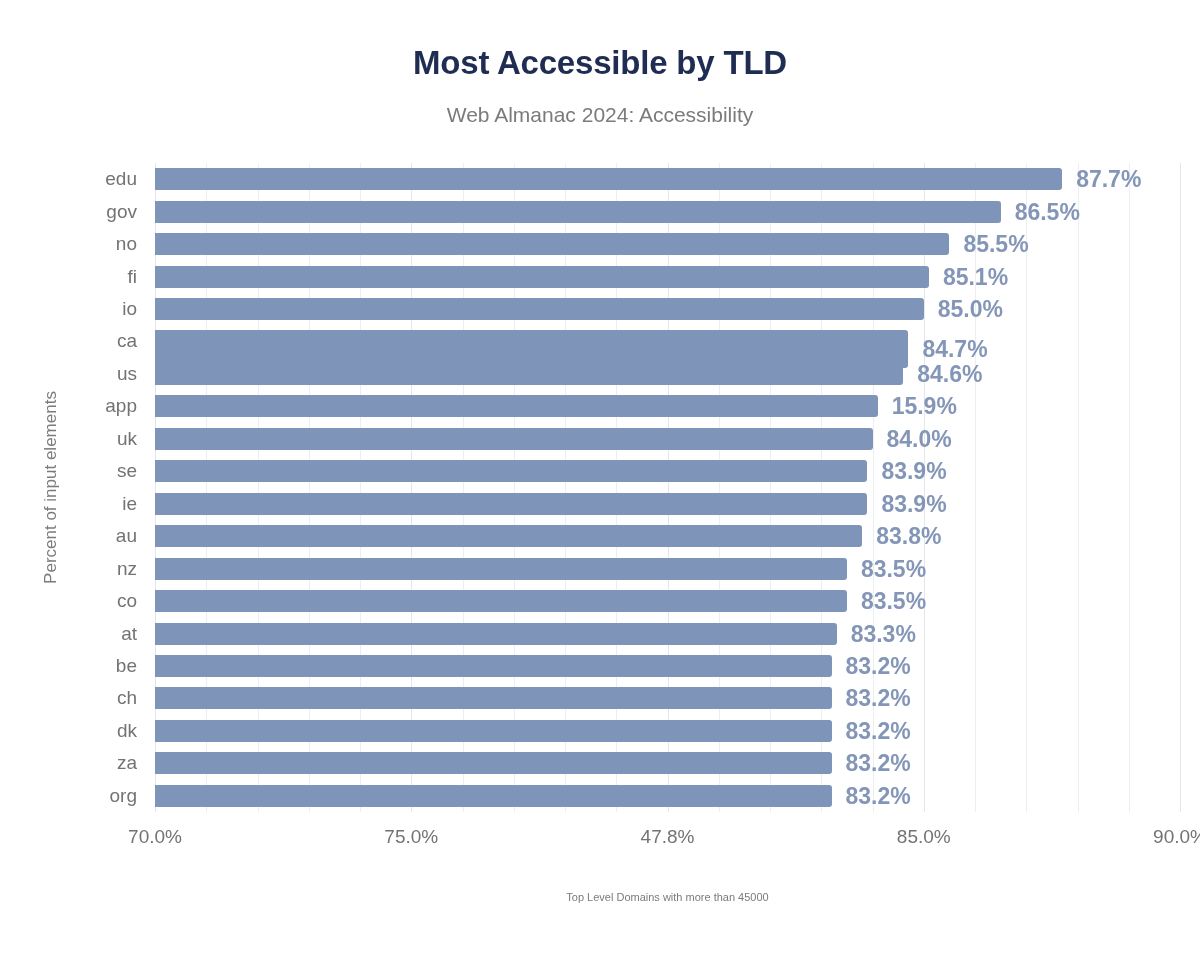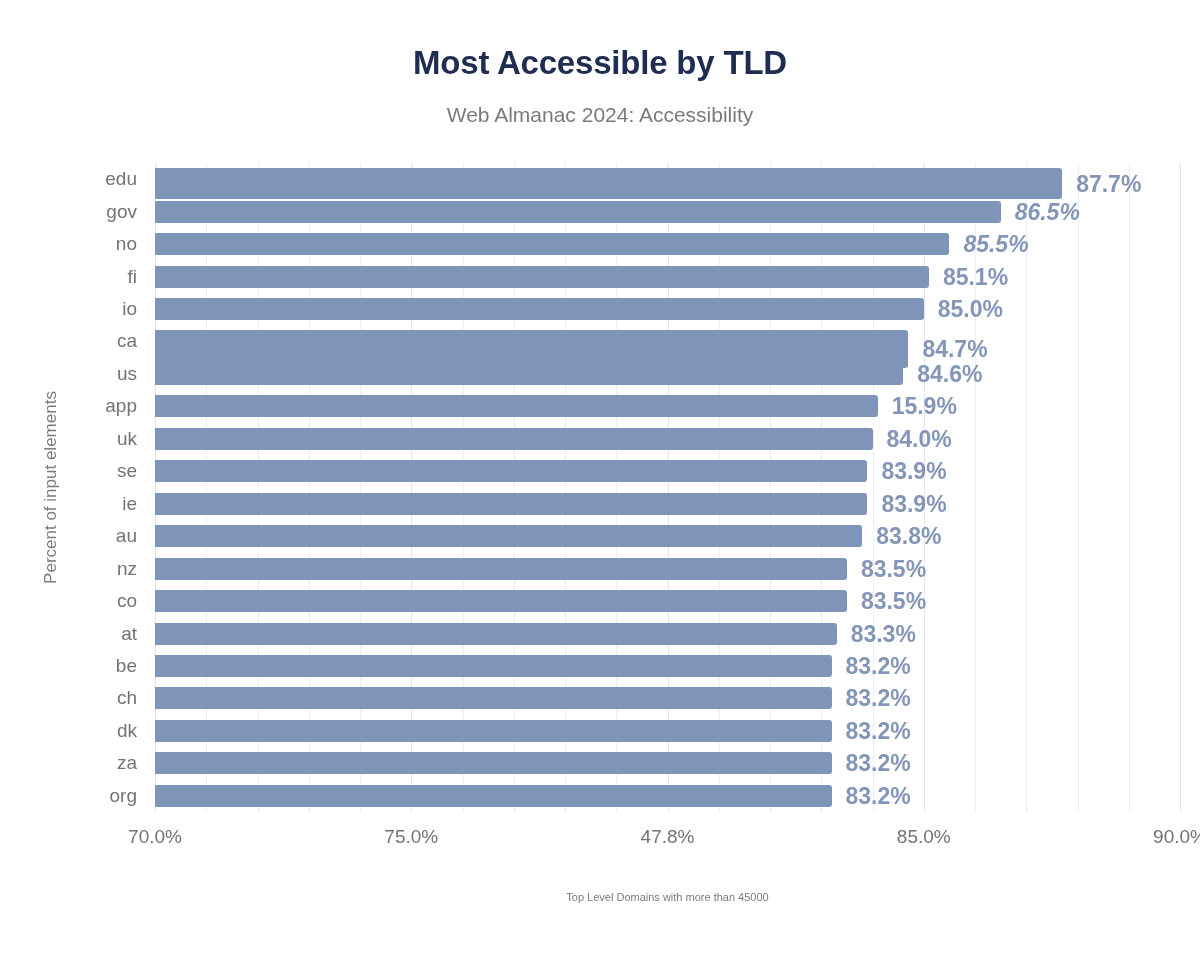--- a/index.html
+++ b/index.html
@@ -211,31 +211,31 @@
         <div class="gridline" style="left: 666.25px;"></div>
         <div class="gridline" style="left: 717.5px;"></div>
         <div class="gridline major" style="left: 768.75px;"></div>
         <div class="gridline" style="left: 820px;"></div>
         <div class="gridline" style="left: 871.25px;"></div>
         <div class="gridline" style="left: 922.5px;"></div>
         <div class="gridline" style="left: 973.75px;"></div>
         <div class="gridline major" style="left: 1025px;"></div>
       </div>
     <div class="bars-layer" id="bars-layer">
-        <div class="bar-row" style="top: 5.225px; height: 31px;">
+        <div class="bar-row" style="top: 5.225px; height: 22px;">
           <div class="bar" style="width: 907.125px; background: rgb(126, 148, 184);"></div>
           <div class="bar-label" style="left: 921.125px; color: rgb(132, 150, 184);">87.7%</div>
         </div>
         <div class="bar-row" style="top: 37.675px; height: 22px;">
           <div class="bar" style="width: 845.625px; background: rgb(126, 148, 184);"></div>
-          <div class="bar-label" style="left: 859.625px; color: rgb(132, 150, 184); font-style: italic;">86.5%</div>
+          <div class="bar-label" style="left: 859.625px; color: rgb(132, 150, 184);">86.5%</div>
         </div>
         <div class="bar-row" style="top: 70.125px; height: 22px;">
           <div class="bar" style="width: 794.375px; background: rgb(126, 148, 184);"></div>
-          <div class="bar-label" style="left: 808.375px; color: rgb(132, 150, 184); font-style: italic;">85.5%</div>
+          <div class="bar-label" style="left: 808.375px; color: rgb(132, 150, 184);">85.5%</div>
         </div>
         <div class="bar-row" style="top: 102.575px; height: 22px;">
           <div class="bar" style="width: 773.875px; background: rgb(126, 148, 184);"></div>
           <div class="bar-label" style="left: 787.875px; color: rgb(132, 150, 184);">85.1%</div>
         </div>
         <div class="bar-row" style="top: 135.025px; height: 22px;">
           <div class="bar" style="width: 768.75px; background: rgb(126, 148, 184);"></div>
           <div class="bar-label" style="left: 782.75px; color: rgb(132, 150, 184);">85.0%</div>
         </div>
         <div class="bar-row" style="top: 167.475px; height: 38px;">

